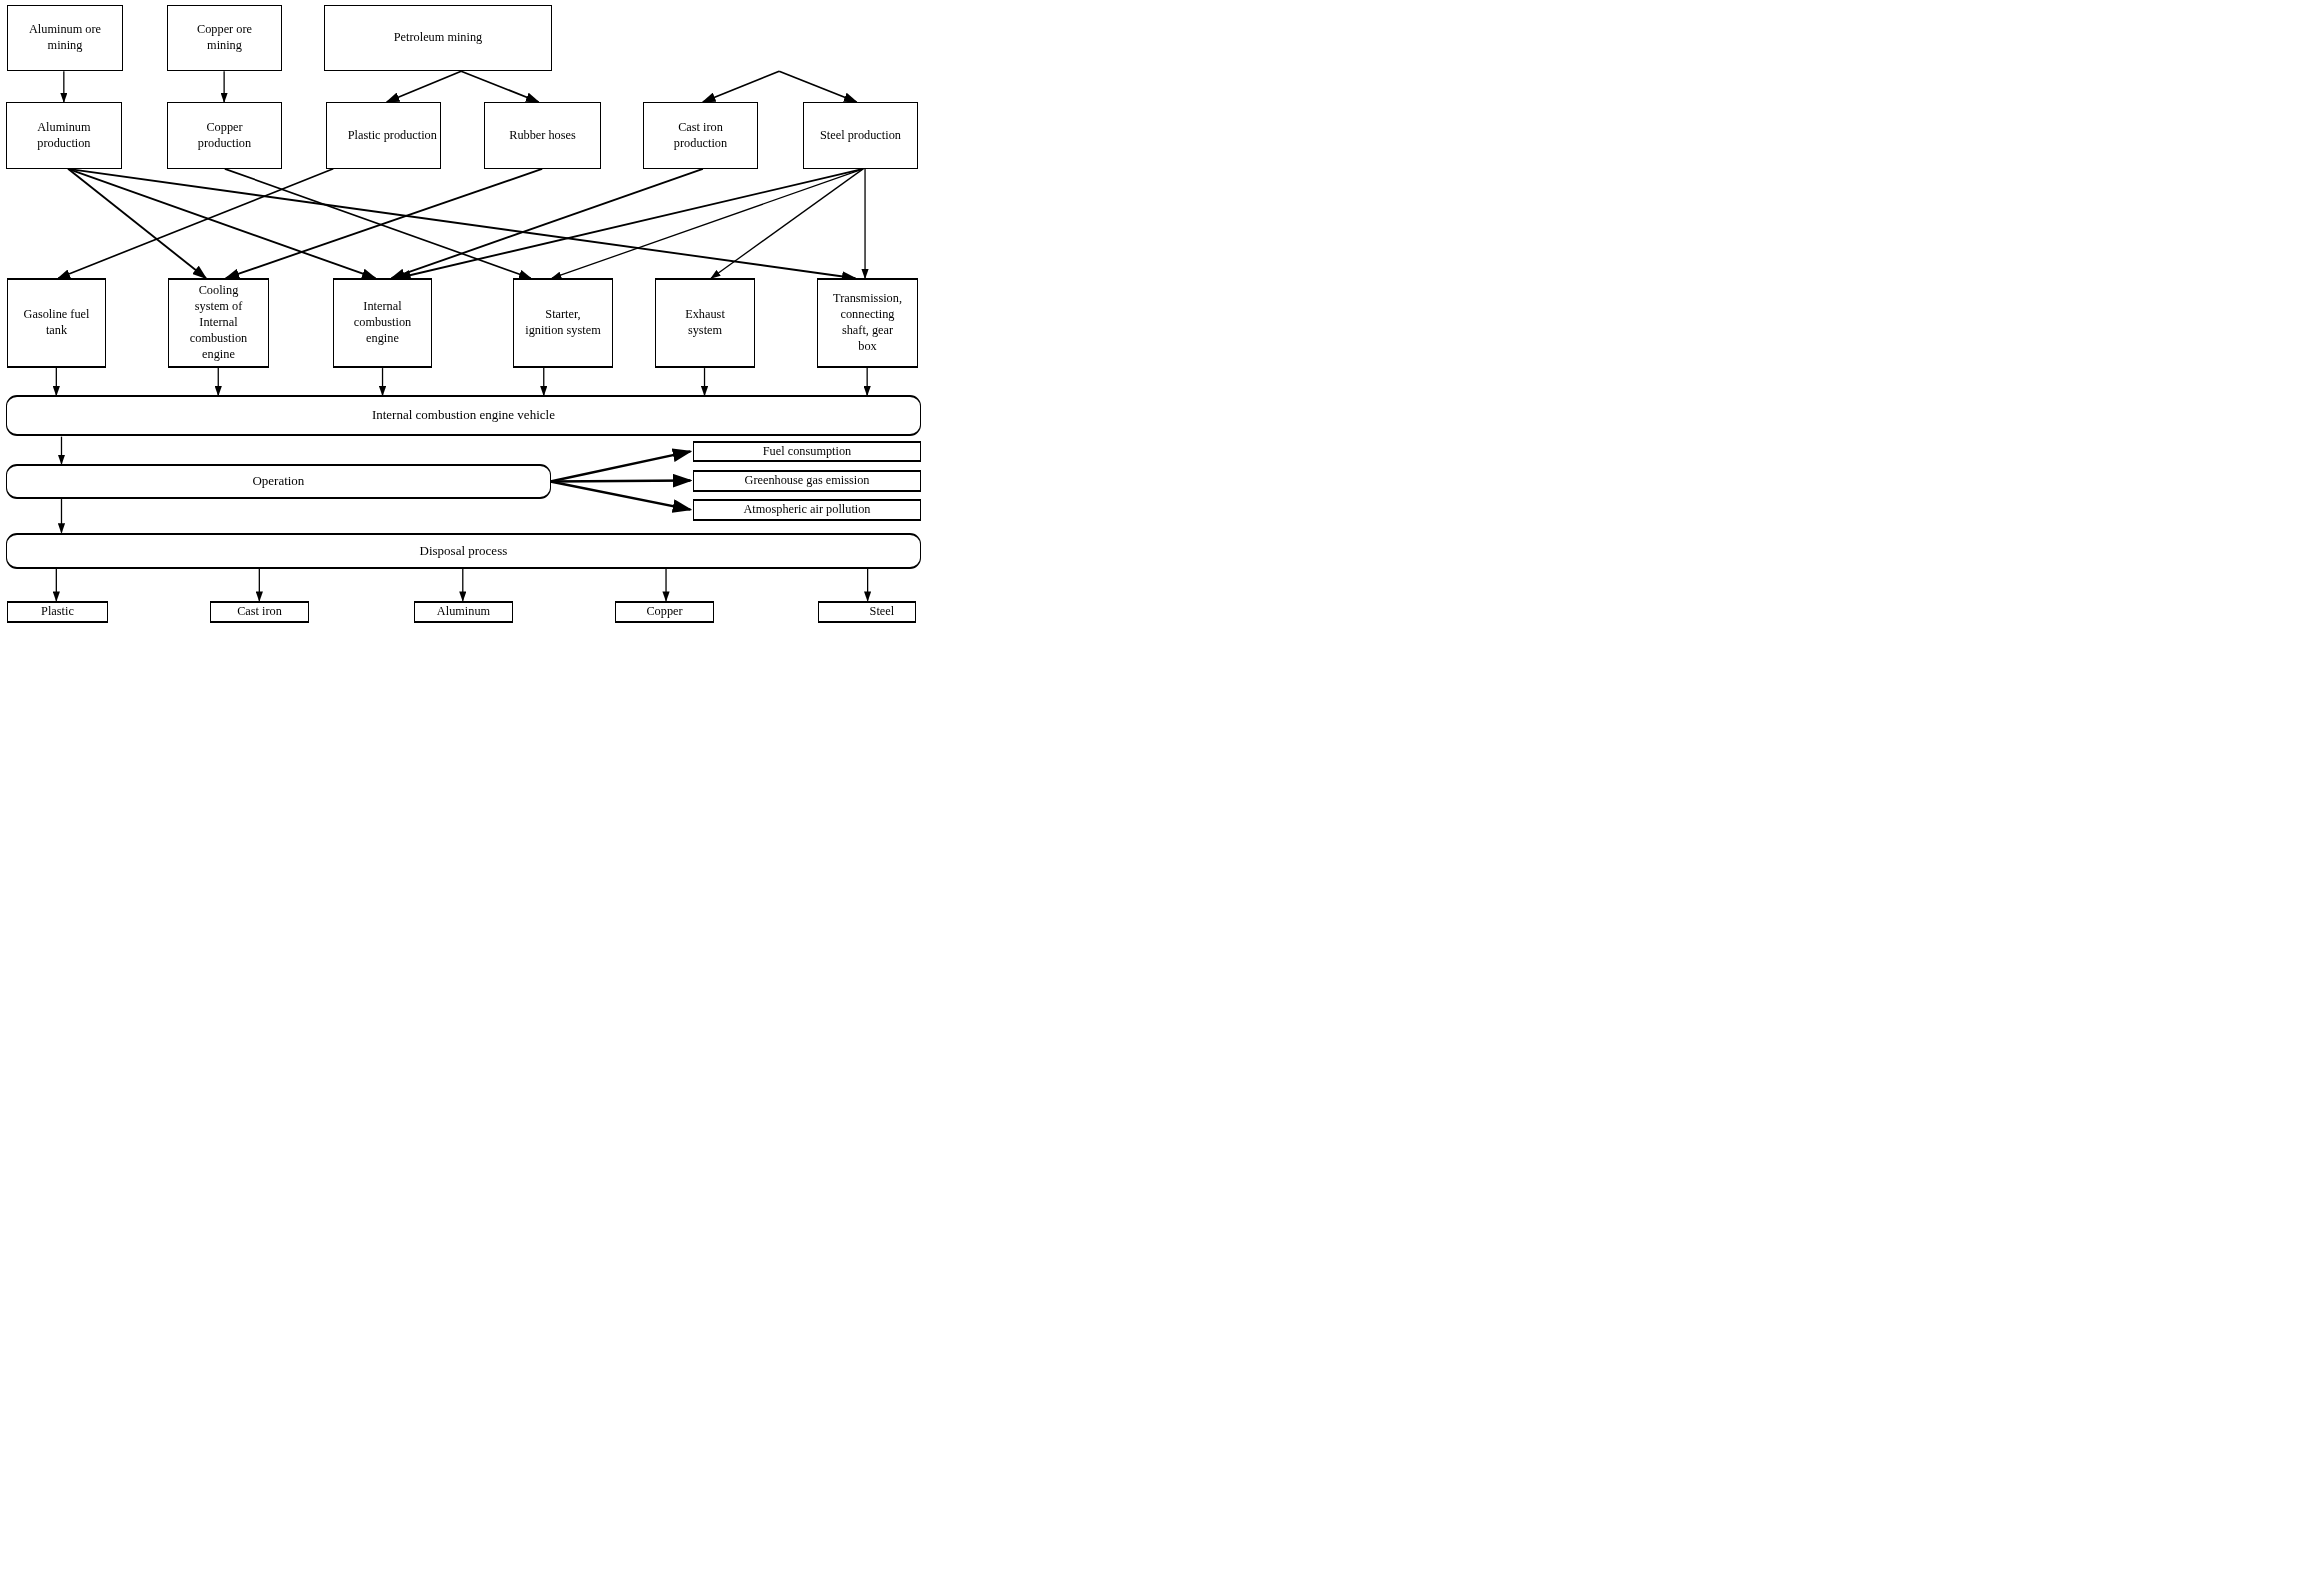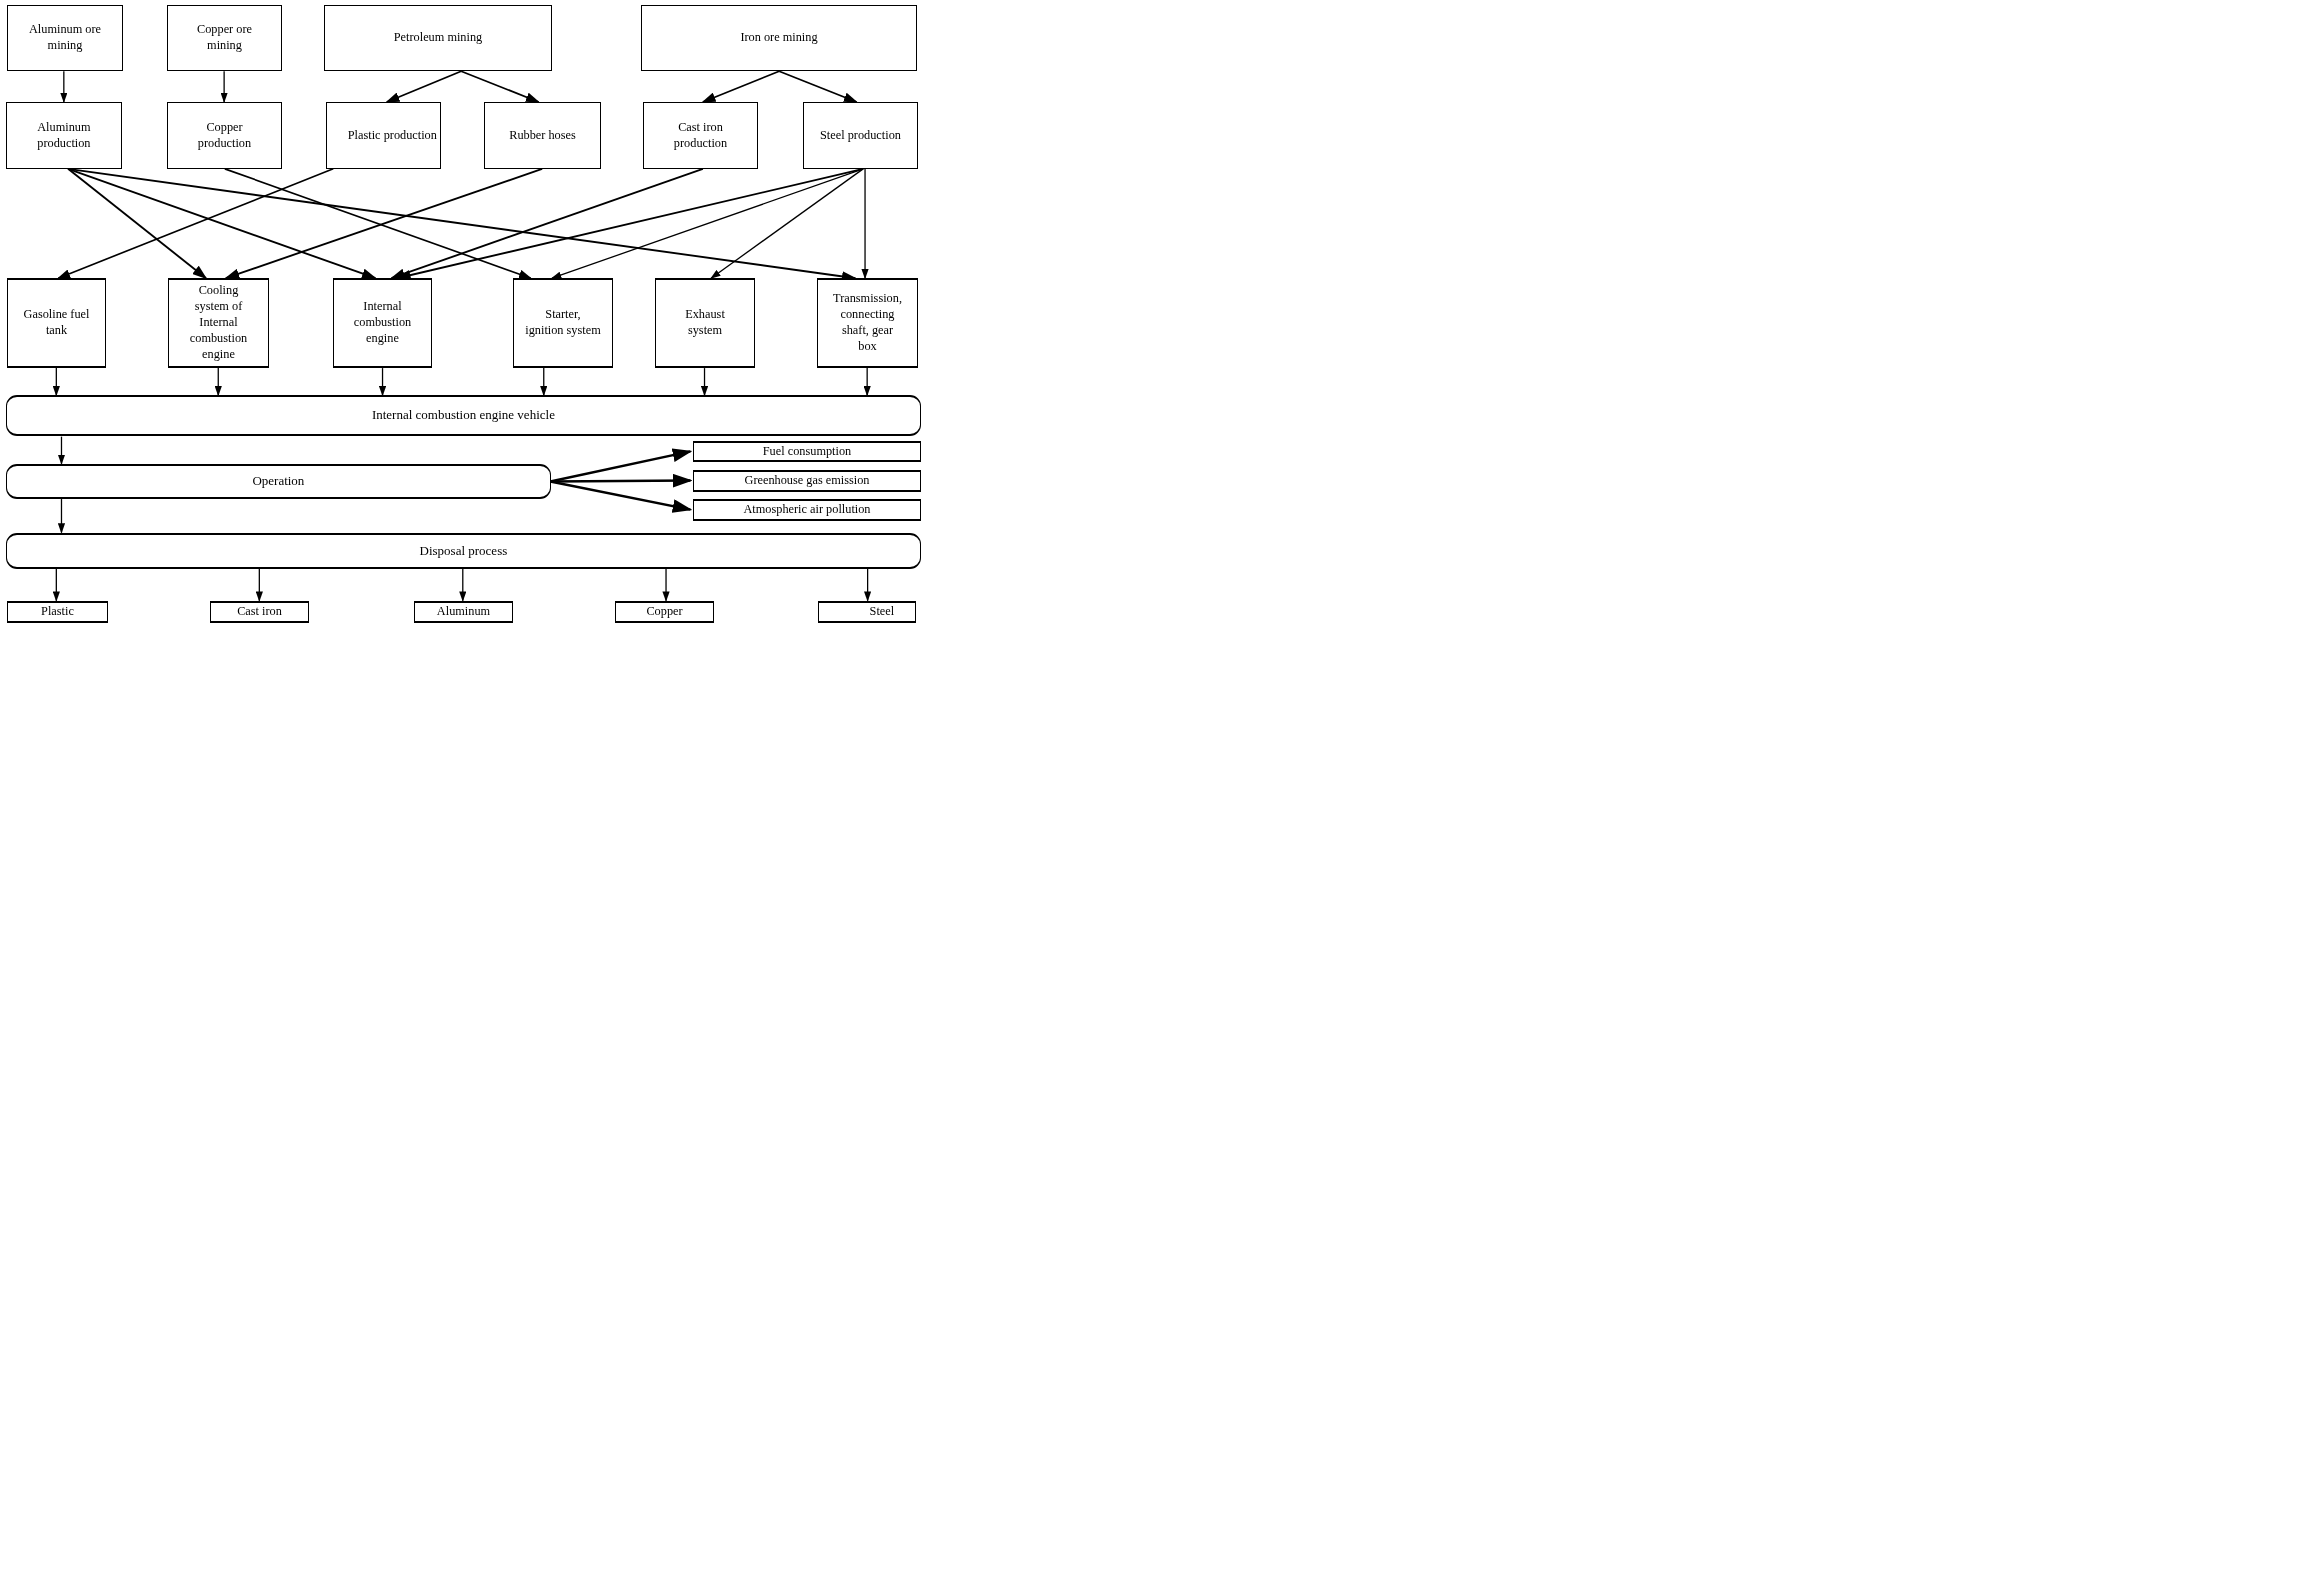--- a/index.html
+++ b/index.html
@@ -74,21 +74,20 @@
         <line x1="1135.2" y1="968" x2="1135.2" y2="1023.2" stroke="#000000" stroke-width="2.2" marker-end="url(#arr)"></line>
         <line x1="1478.8000000000002" y1="968" x2="1478.8000000000002" y2="1023.2" stroke="#000000" stroke-width="2.2" marker-end="url(#arr)"></line>
       </g>
   </svg>
 
 <div class="node" style="left: 7px; top: 4.7px; width: 116px; height: 66px;">Aluminum ore
 mining</div>
     <div class="node" style="left: 167px; top: 4.7px; width: 115px; height: 66px;">Copper ore
 mining</div>
     <div class="node" style="left: 324px; top: 4.7px; width: 228px; height: 66px;">Petroleum mining</div>
-    <div class="node" style="left: 641px; top: 4.7px; width: 276px; height: 66px;">Iron ore mining</div>
     <div class="node" style="left: 5.9px; top: 102px; width: 116px; height: 67px;">Aluminum
 production</div>
     <div class="node" style="left: 167px; top: 102px; width: 115px; height: 67px;">Copper
 production</div>
     <div class="node" style="left: 326px; top: 102px; width: 115px; height: 67px; padding-left: 20px;">Plastic production</div>
     <div class="node" style="left: 484px; top: 102px; width: 117px; height: 67px;">Rubber hoses</div>
     <div class="node" style="left: 643px; top: 102px; width: 115px; height: 67px;">Cast iron
 production</div>
     <div class="node" style="left: 803px; top: 102px; width: 115px; height: 67px;">Steel production</div>
     <div class="node heavy" style="left: 7px; top: 278px; width: 99px; height: 90px;">Gasoline fuel

